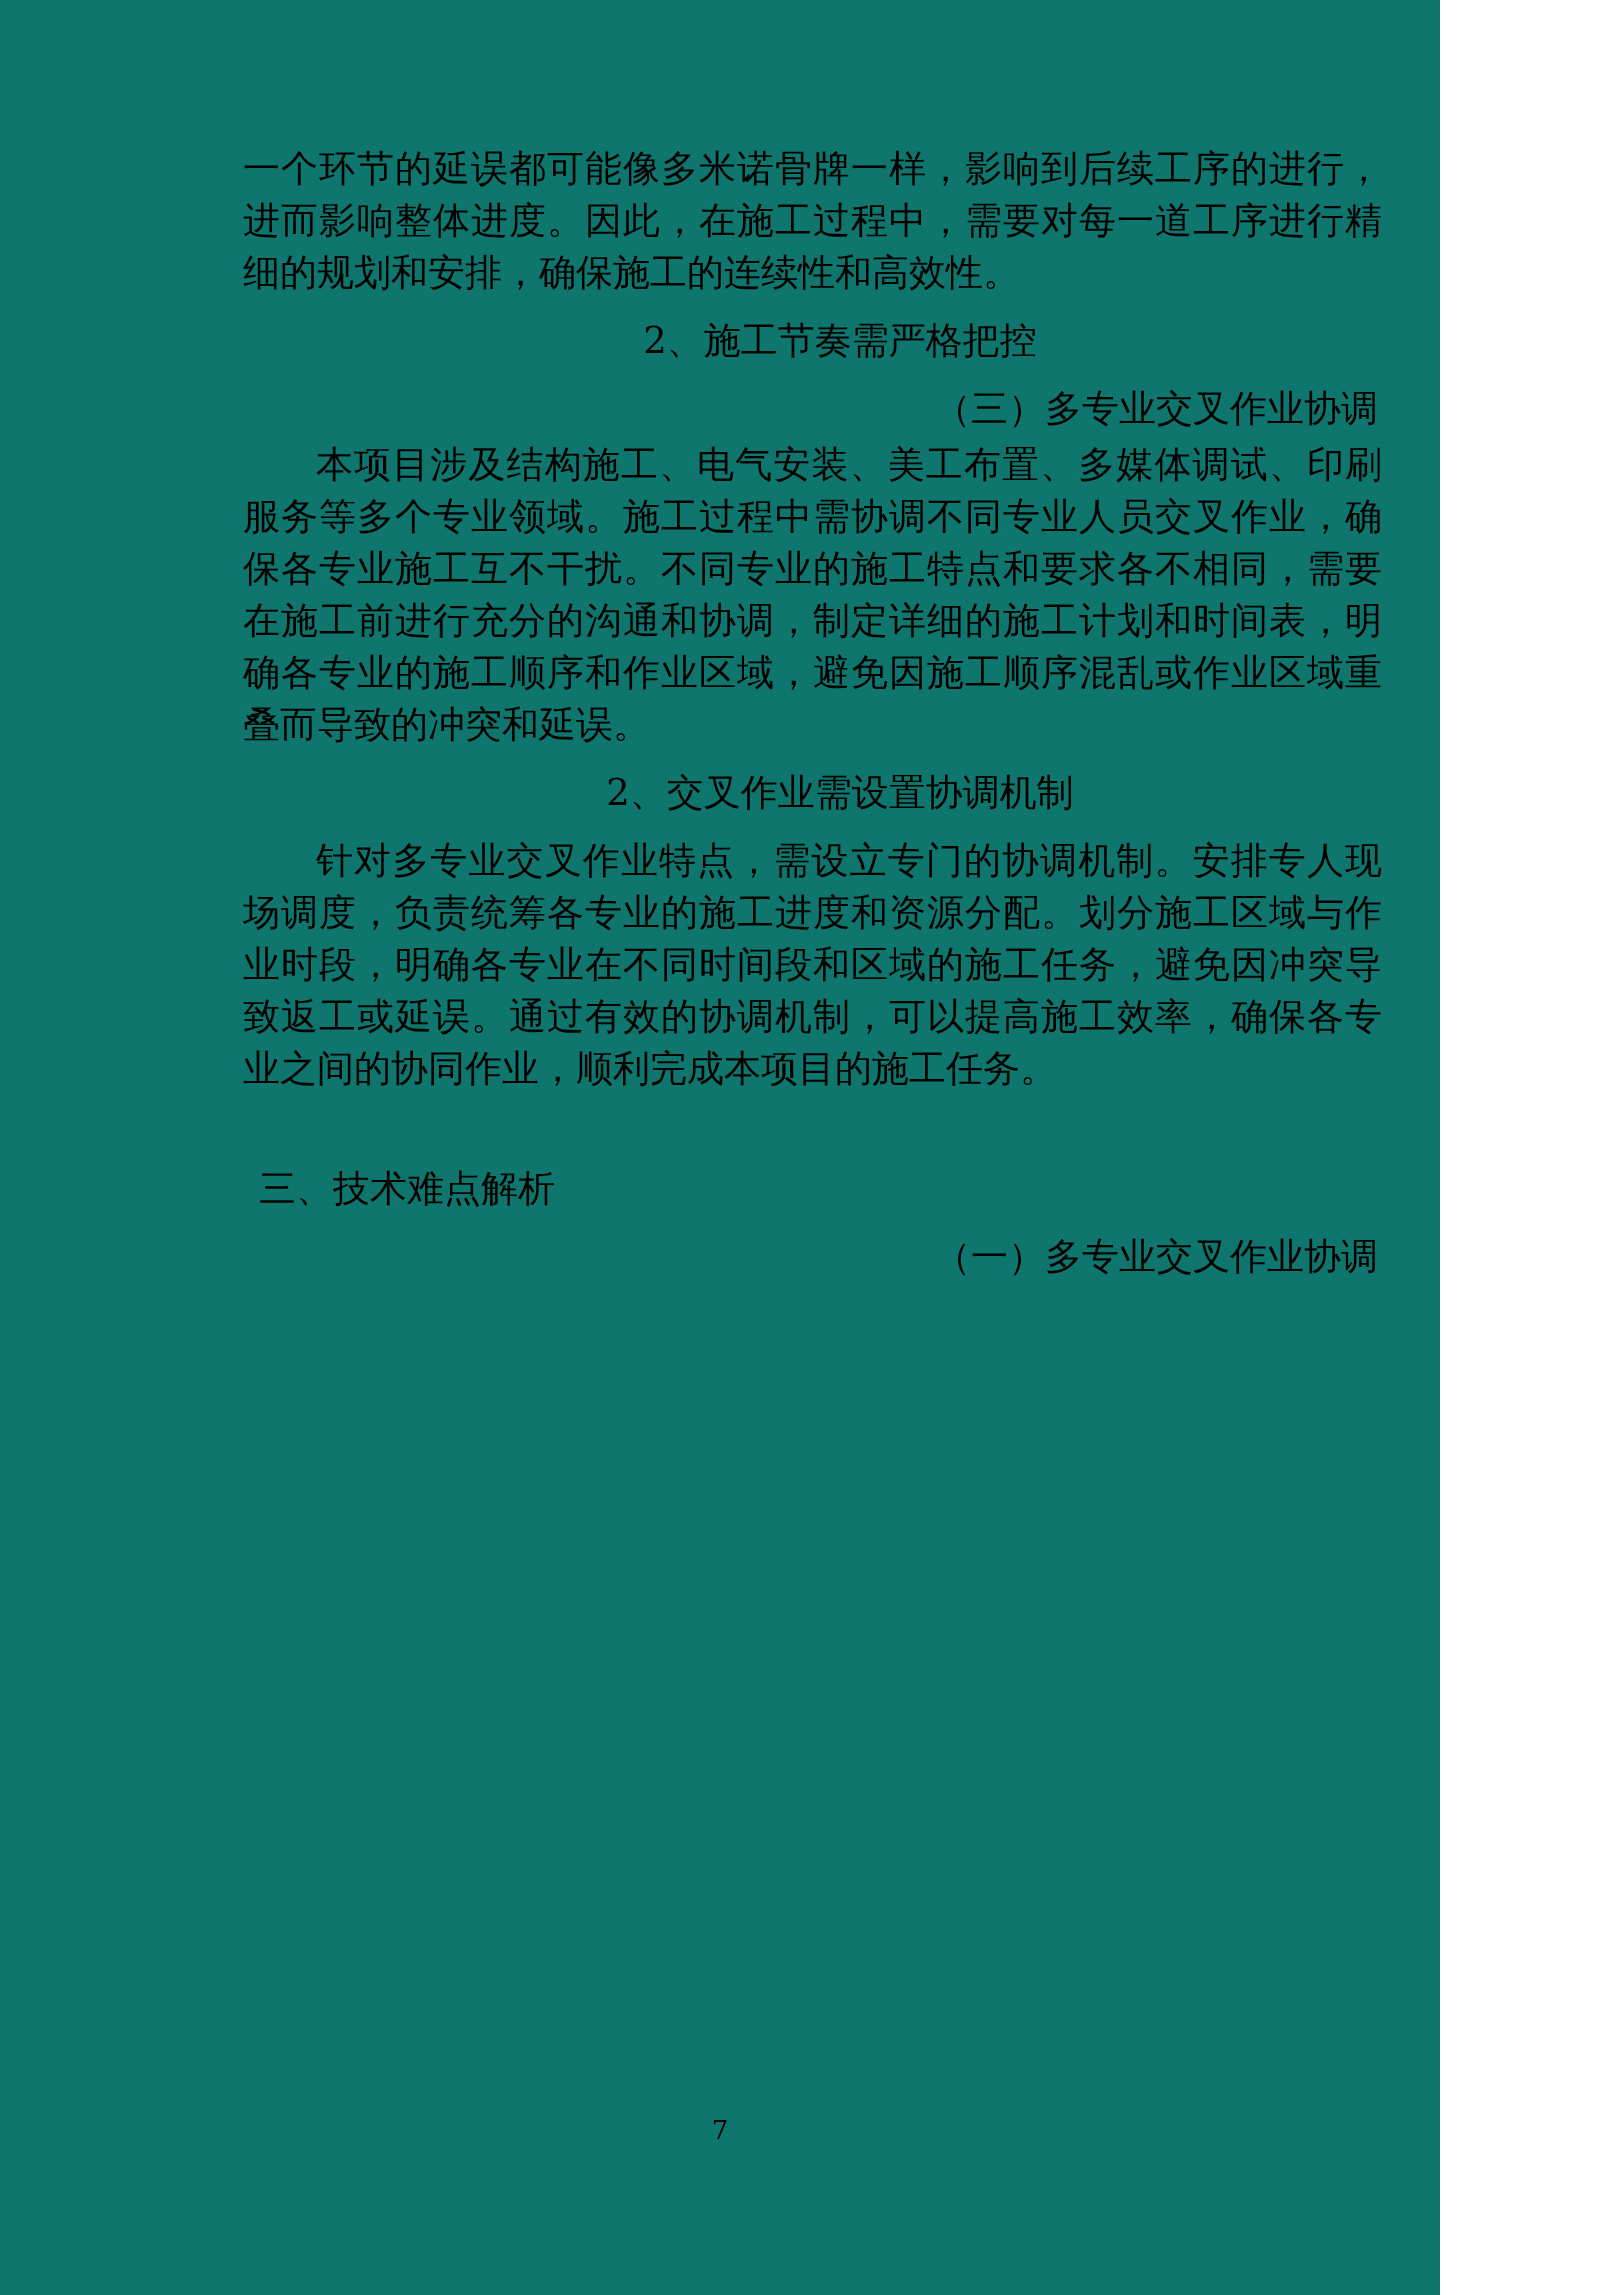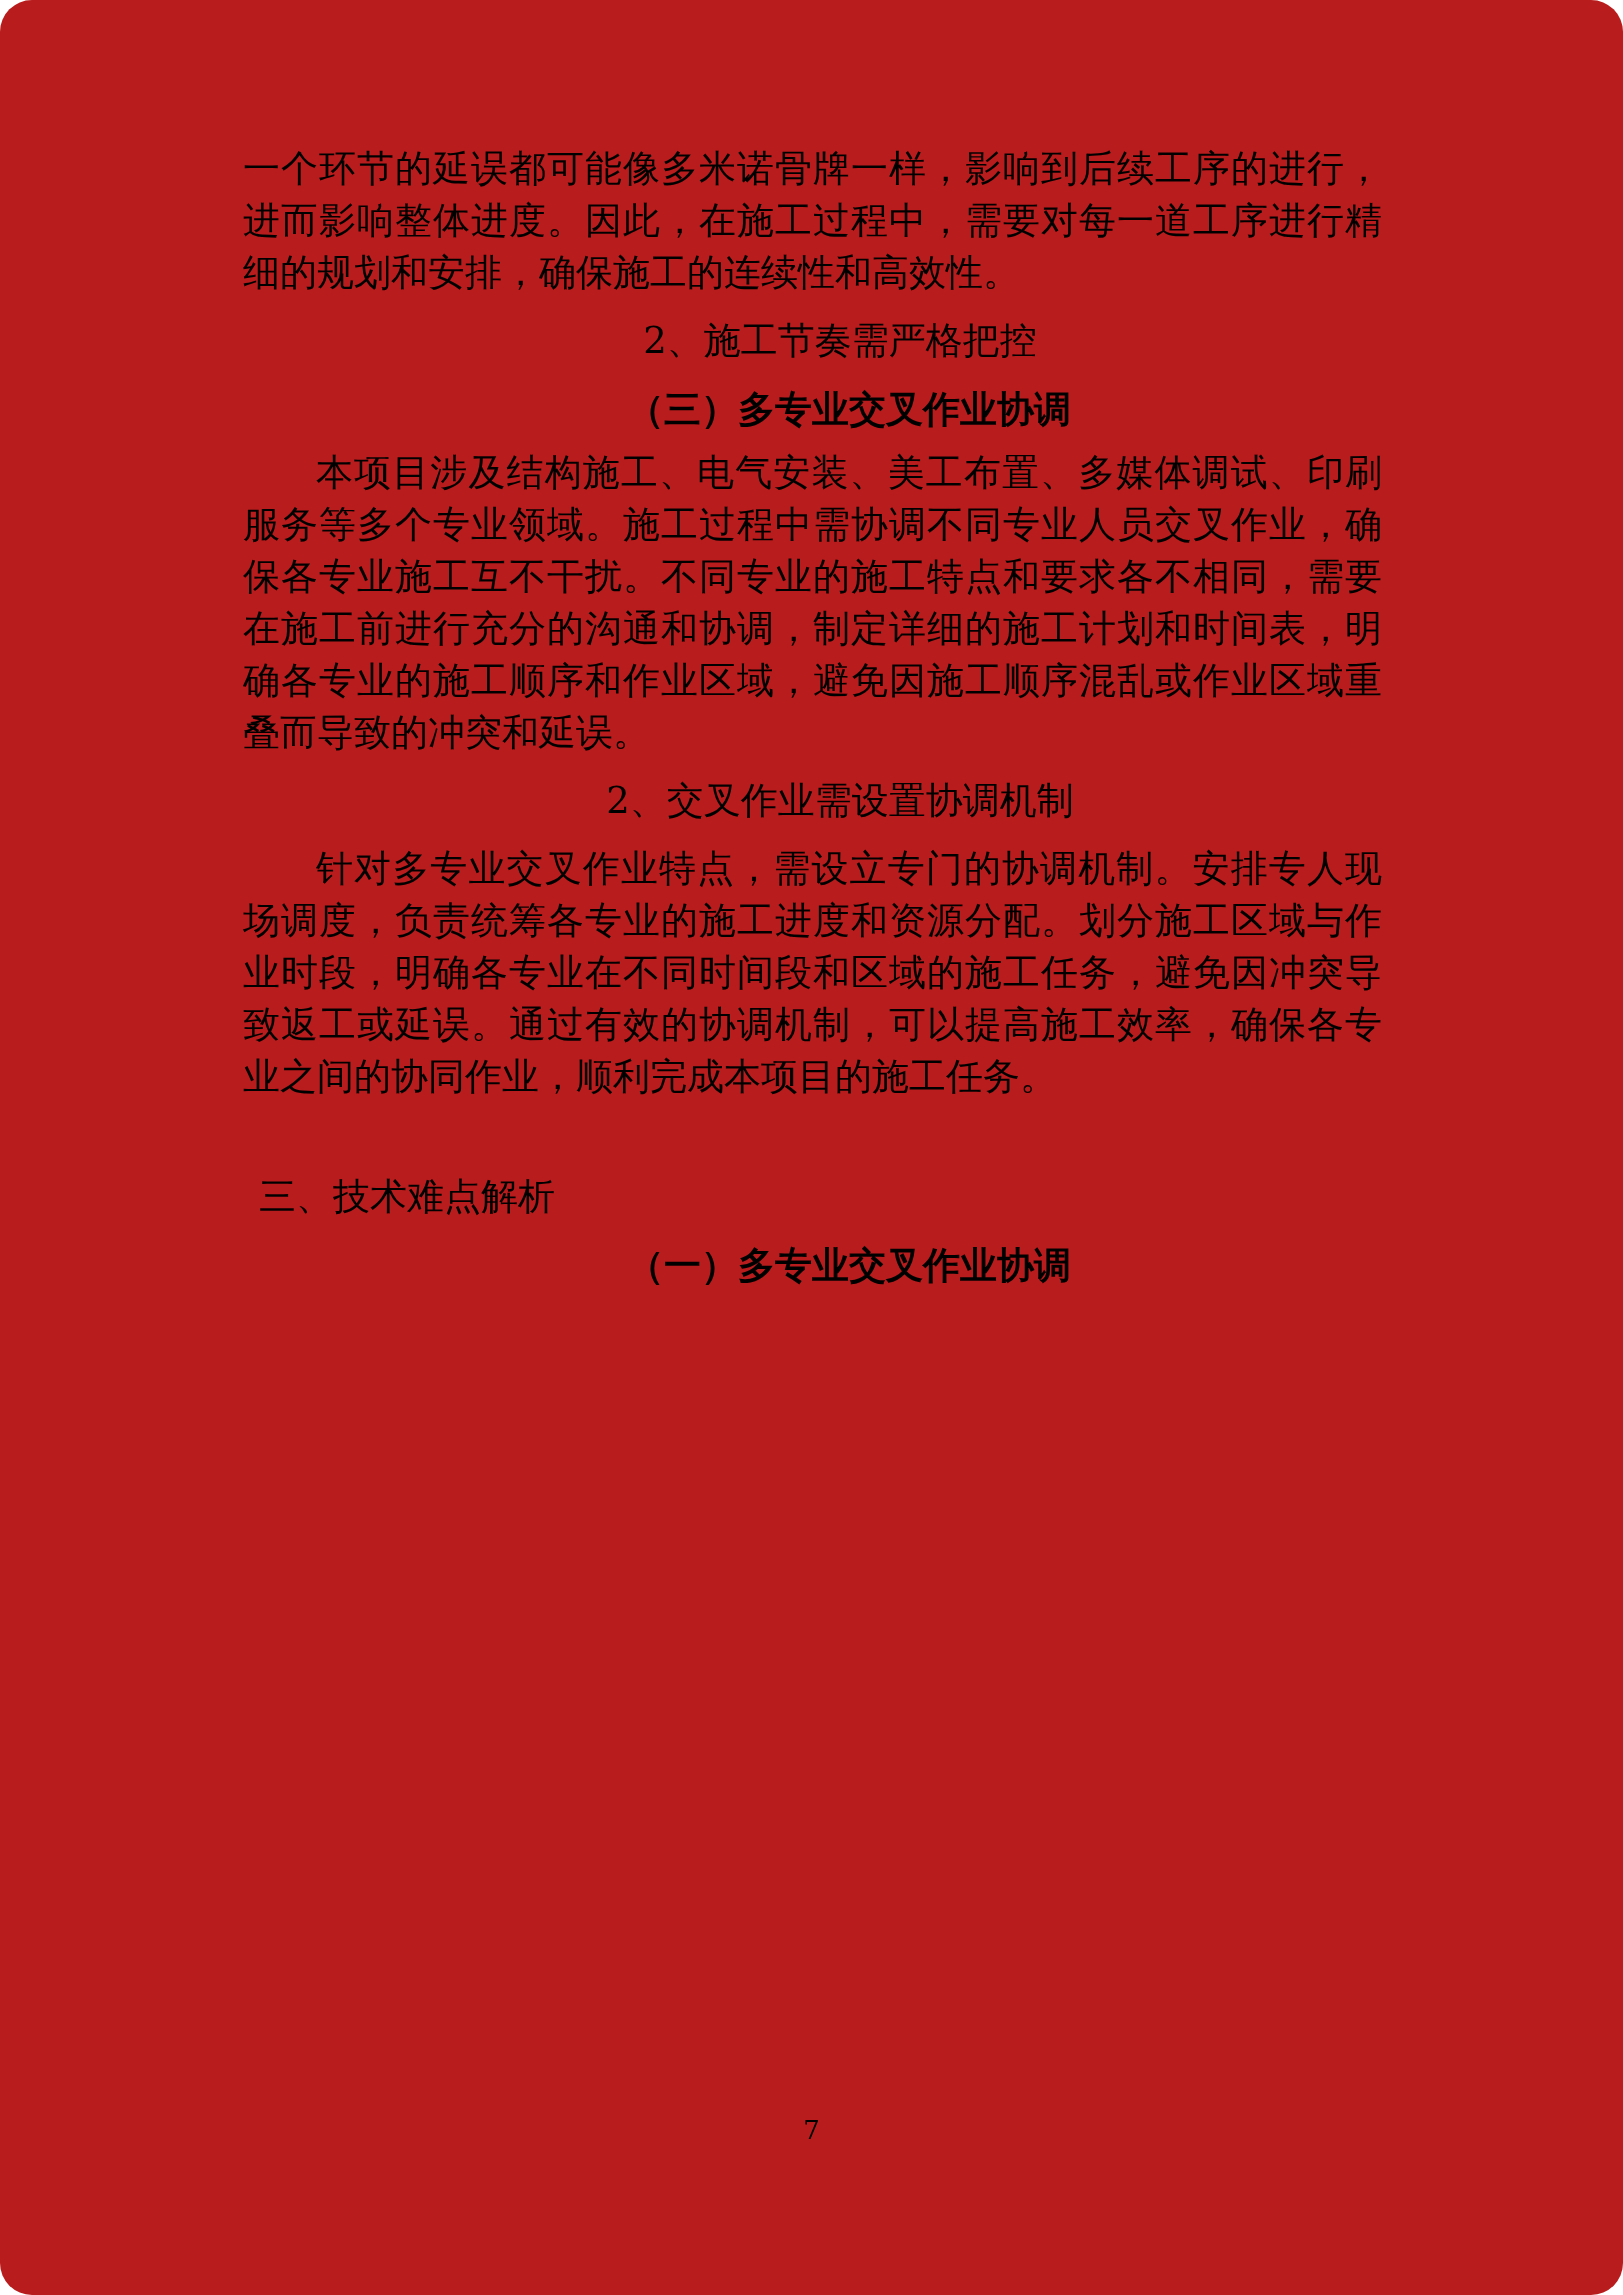--- a/index.html
+++ b/index.html
@@ -7,26 +7,25 @@
     margin: 0;
     padding: 0;
     background: #ffffff;
   }
   body {
     font-family: "DejaVu Serif", "Liberation Serif", serif;
     color: #000000;
   }
   .page {
     position: relative;
-    width: 1623px;
+    width: 1440px;
     height: 2295px;
-    background: #b91c1c;
+    background: #0f766e;
     box-sizing: border-box;
     overflow: hidden;
-    border-radius: 32px;
   }
   .content {
     position: absolute;
     left: 243px;
     top: 143px;
     width: 1139px;
   }
   
   .para {
     font-size: 37px;
@@ -47,24 +46,23 @@
     font-size: 37px;
     line-height: 52px;
     text-align: left;
     text-indent: 0;
     margin: 16px;
   }
   
   .h2 {
     font-size: 37px;
     line-height: 52px;
-    text-align: center;
+    text-align: right;
     text-indent: 73px;
-    margin: 12px;
-    font-weight: bold;
+    margin: 4px;
   }
   
   .h3 {
     font-size: 37px;
     line-height: 52px;
     text-align: center;
     text-indent: 55px;
     margin: 16px;
   }
   .spacer {

